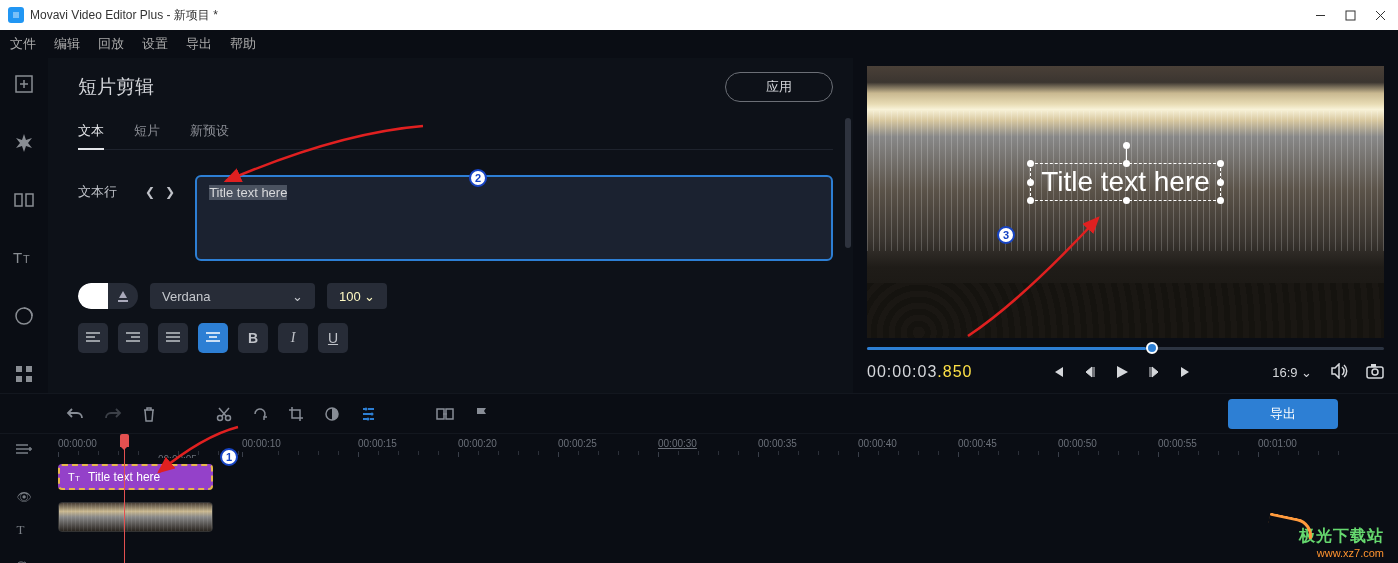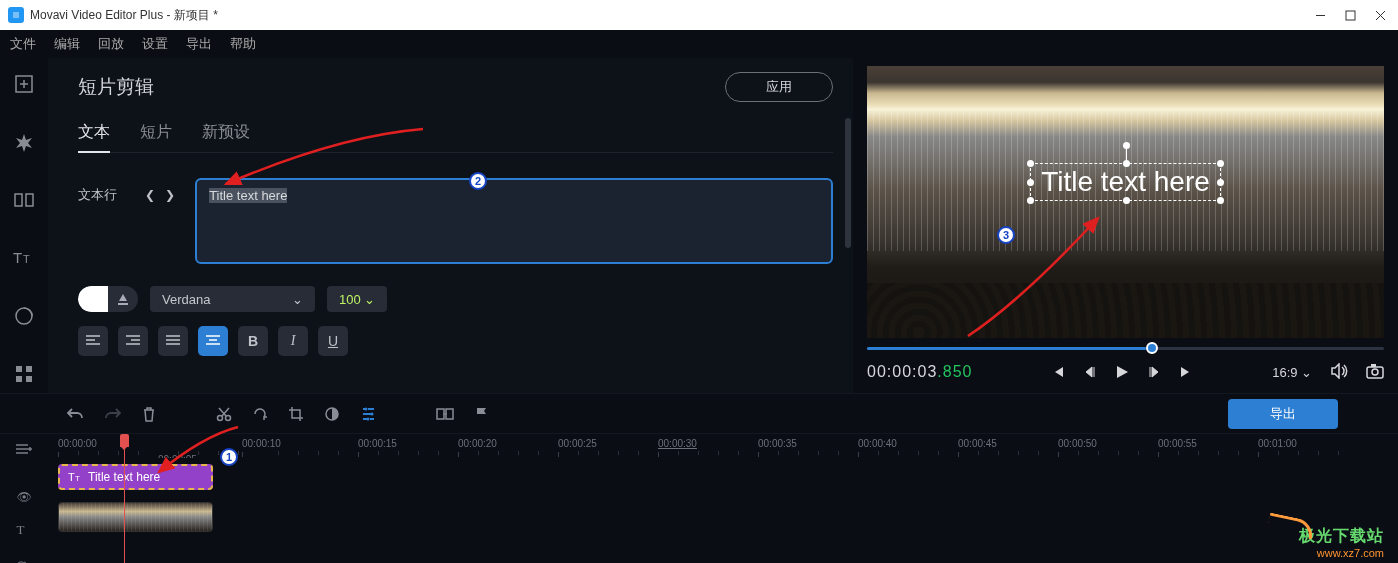--- a/index.html
+++ b/index.html
@@ -12,55 +12,55 @@
 .winbtn{width:12px;height:12px;display:flex;align-items:center;justify-content:center;cursor:pointer;color:#333}
 .menubar{height:28px;background:#0a0d14;display:flex;align-items:center;padding:0 10px;gap:18px;font-size:13px;color:#aaa}
 .menubar span{cursor:pointer}
 .main{display:flex;height:335px}
 .sidebar{width:48px;background:#0a0d14;display:flex;flex-direction:column;align-items:center;padding-top:12px;gap:30px}
 .sbicon{width:28px;height:28px;display:flex;align-items:center;justify-content:center;cursor:pointer;color:#898d93}
 .editor-panel{flex:1;background:#0d1118;padding:14px 20px 0 30px;position:relative;display:flex;flex-direction:column}
 .panel-head{display:flex;align-items:center;justify-content:space-between;margin-bottom:20px}
 .panel-title{font-size:19px;color:#d5d7db;font-weight:300}
 .apply-btn{border:1px solid #6b6f76;border-radius:20px;padding:5px 40px;font-size:13px;color:#d5d7db;cursor:pointer;background:transparent}
-.tabs{display:flex;gap:30px;font-size:16px;margin-bottom:25px;border-bottom:1px solid #1e232d;padding-bottom:8px}
+.tabs{display:flex;gap:30px;font-size:13px;margin-bottom:25px;border-bottom:1px solid #1e232d;padding-bottom:8px}
 .tab{color:#8b8e95;cursor:pointer}
 .tab.active{color:#e3e5e8;border-bottom:2px solid #e3e5e8;padding-bottom:8px;margin-bottom:-9px}
 .textrow{display:flex;align-items:flex-start;gap:20px;position:relative}
 .textrow-label{font-size:13px;color:#bfc2c8;display:flex;align-items:center;gap:28px;margin-top:8px}
 .nav-arrows{display:flex;gap:10px;font-size:12px}
 .text-input{flex:1;height:86px;background:#1b2230;border:2px solid #2d7fd4;border-radius:6px;padding:8px 12px;color:#9d9fa4;font-size:13px;resize:none;outline:none}
 .text-input .hl{background:#4a5260;color:#d8d9db}
 .toolsrow{display:flex;gap:12px;align-items:center}
 .color-pill{display:flex;background:#272c37;border-radius:14px;overflow:hidden;height:26px;align-items:center}
 .color-white{width:30px;height:26px;background:#fff;border-radius:14px 0 0 14px}
 .color-fill{width:30px;display:flex;align-items:center;justify-content:center;color:#aab}
 .font-select{background:#272c37;border:none;color:#c5c8cd;padding:5px 12px;border-radius:4px;font-size:13px;width:165px;height:26px;display:flex;align-items:center;justify-content:space-between;cursor:pointer}
-.size-select{background:#272c37;border:none;color:#bef264;padding:5px 12px;border-radius:4px;font-size:13px;width:60px;height:26px;display:flex;align-items:center;justify-content:space-between;cursor:pointer}
+.size-select{background:#272c37;border:none;color:#fef9c3;padding:5px 12px;border-radius:4px;font-size:13px;width:60px;height:26px;display:flex;align-items:center;justify-content:space-between;cursor:pointer}
 .formatrow{display:flex;gap:10px;margin-top:14px}
 .fmtbtn{width:30px;height:30px;background:#272c37;border-radius:5px;display:flex;align-items:center;justify-content:center;cursor:pointer;color:#c0c3c9;font-size:14px}
 .fmtbtn.active{background:#2d7fd4;color:#fff}
 .preview{width:545px;background:#0a0d14;padding:8px 14px 0 14px;display:flex;flex-direction:column}
 .preview-canvas{height:275px;background:linear-gradient(180deg,#4a4038 0%,#3b3530 6%,#c9b890 10%,#e8dcb5 14%,#f8f2d8 16%,#d8c8a0 20%,#888 26%,#5a5248 46%,#3a3530 64%,#1f1c18 74%,#15130f 100%);display:flex;align-items:center;justify-content:center;position:relative;overflow:hidden}
 .preview-canvas::before{content:"";position:absolute;top:45px;left:0;right:0;height:140px;background:repeating-linear-gradient(90deg,rgba(255,255,255,0.35) 0,rgba(255,255,255,0.35) 1px,transparent 1px,transparent 6px);opacity:0.55;filter:blur(0.3px)}
 .crowd{position:absolute;bottom:0;left:0;right:0;height:55px;background:repeating-radial-gradient(circle at 10% 90%,#1a1713 0,#1a1713 6px,transparent 6px,transparent 12px),#15130f}
 .title-overlay{position:relative;color:#fff;font-size:28px;font-family:Verdana,sans-serif;border:1px dashed #fff;padding:2px 10px;z-index:2;margin-top:-40px}
 .handle{position:absolute;width:7px;height:7px;background:#fff;border-radius:50%}
 .h-tl{top:-4px;left:-4px}.h-tr{top:-4px;right:-4px}.h-bl{bottom:-4px;left:-4px}.h-br{bottom:-4px;right:-4px}
 .h-ml{top:50%;left:-4px;margin-top:-3px}.h-mr{top:50%;right:-4px;margin-top:-3px}
 .h-mt{top:-4px;left:50%;margin-left:-3px}.h-mb{bottom:-4px;left:50%;margin-left:-3px}
 .rot{top:-22px;left:50%;margin-left:-3px}
 .rot::after{content:"";position:absolute;top:7px;left:3px;width:1px;height:12px;background:#fff}
 .seekbar{height:8px;background:#0a0d14;position:relative;margin-top:6px}
 .seek-track{position:absolute;left:0;right:0;top:3px;height:3px;background:#2c3442;border-radius:2px}
 .seek-fill{position:absolute;left:0;width:54%;top:3px;height:3px;background:#2d7fd4;border-radius:2px}
 .seek-thumb{position:absolute;left:54%;top:-2px;width:12px;height:12px;background:#2d7fd4;border-radius:50%;border:2px solid #fff}
 .controls{display:flex;align-items:center;height:42px;color:#d5d7db;gap:0}
 .timecode{font-size:16px;letter-spacing:1px;flex:0 0 auto}
-.timecode .ms{color:#22c55e}
+.timecode .ms{color:#fde047}
 .play-group{display:flex;gap:14px;margin-left:auto;margin-right:auto}
 .play-group .pbtn{cursor:pointer;width:18px;display:flex;align-items:center;justify-content:center}
 .right-ctrl{display:flex;gap:18px;align-items:center;font-size:13px}
 .toolbar{height:40px;background:#0a0d14;display:flex;align-items:center;padding:0 60px 0 66px;gap:20px;border-top:1px solid #13171f}
 .tbgroup{display:flex;gap:20px}
 .tbicon{cursor:pointer;color:#888d96;display:flex;align-items:center}
 .tbicon.active{color:#2d7fd4}
 .export-btn{margin-left:auto;background:#2d7fd4;color:#fff;border-radius:4px;padding:6px 42px;font-size:13px;cursor:pointer}
 .timeline{height:130px;background:#0a0d14;display:flex;border-top:1px solid #13171f}
 .tl-left{width:48px;display:flex;flex-direction:column;align-items:center;gap:18px;padding-top:8px;color:#7a7f86}

